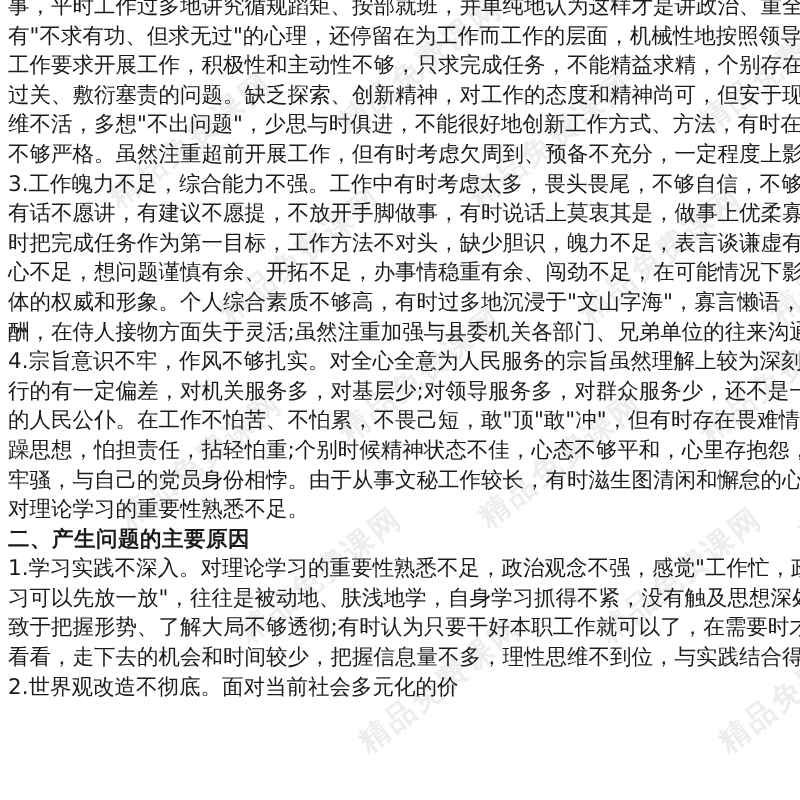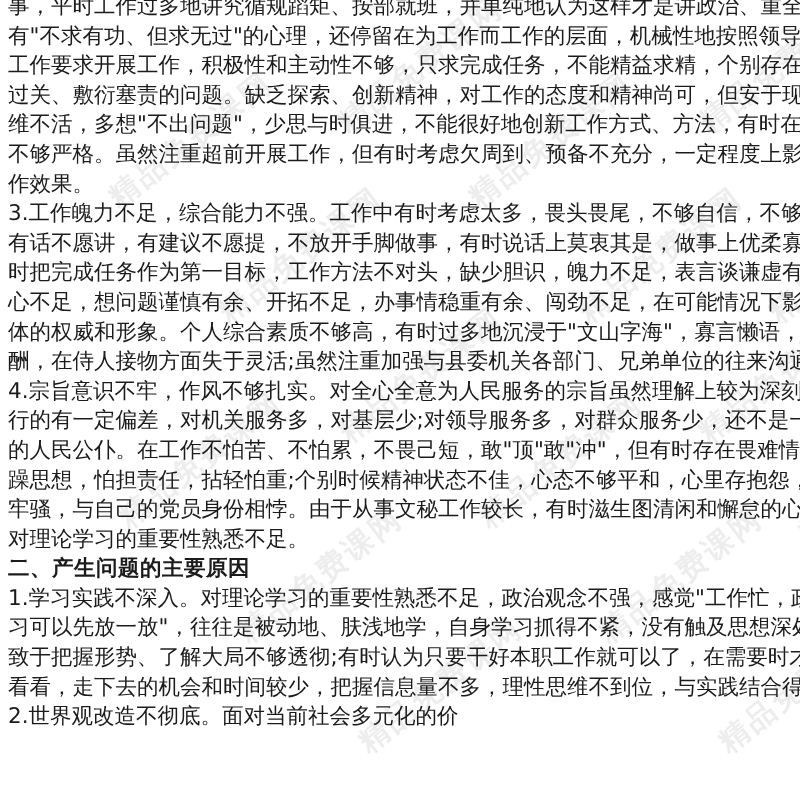--- a/index.html
+++ b/index.html
@@ -106,21 +106,20 @@
       <div class="watermark" style="left: 710px; top: 730px;">精品免费课网</div>
     </div>
 
   <div id="text-layer">
       <div class="doc-line first-partial">事，平时工作过多地讲究循规蹈矩、按部就班，并单纯地认为这样才是讲政治、重全局;有时</div>
       <div class="doc-line">有"不求有功、但求无过"的心理，还停留在为工作而工作的层面，机械性地按照领导安排和</div>
       <div class="doc-line">工作要求开展工作，积极性和主动性不够，只求完成任务，不能精益求精，个别存在着应付</div>
       <div class="doc-line">过关、敷衍塞责的问题。缺乏探索、创新精神，对工作的态度和精神尚可，但安于现状，思</div>
       <div class="doc-line">维不活，多想"不出问题"，少思与时俱进，不能很好地创新工作方式、方法，有时在标准上</div>
       <div class="doc-line">不够严格。虽然注重超前开展工作，但有时考虑欠周到、预备不充分，一定程度上影响了工</div>
-      <div class="doc-line">作效果。</div>
       <div class="doc-line">3.工作魄力不足，综合能力不强。工作中有时考虑太多，畏头畏尾，不够自信，不够大胆，</div>
       <div class="doc-line">有话不愿讲，有建议不愿提，不放开手脚做事，有时说话上莫衷其是，做事上优柔寡断。有</div>
       <div class="doc-line">时把完成任务作为第一目标，工作方法不对头，缺少胆识，魄力不足，表言谈谦虚有余、信</div>
       <div class="doc-line">心不足，想问题谨慎有余、开拓不足，办事情稳重有余、闯劲不足，在可能情况下影响了集</div>
       <div class="doc-line">体的权威和形象。个人综合素质不够高，有时过多地沉浸于"文山字海"，寡言懒语，不善应</div>
       <div class="doc-line">酬，在侍人接物方面失于灵活;虽然注重加强与县委机关各部门、兄弟单位的往来沟通，始终</div>
       <div class="doc-line">4.宗旨意识不牢，作风不够扎实。对全心全意为人民服务的宗旨虽然理解上较为深刻，但践</div>
       <div class="doc-line">行的有一定偏差，对机关服务多，对基层少;对领导服务多，对群众服务少，还不是一个合格</div>
       <div class="doc-line">的人民公仆。在工作不怕苦、不怕累，不畏己短，敢"顶"敢"冲"，但有时存在畏难情绪和急</div>
       <div class="doc-line">躁思想，怕担责任，拈轻怕重;个别时候精神状态不佳，心态不够平和，心里存抱怨，暗地发</div>

